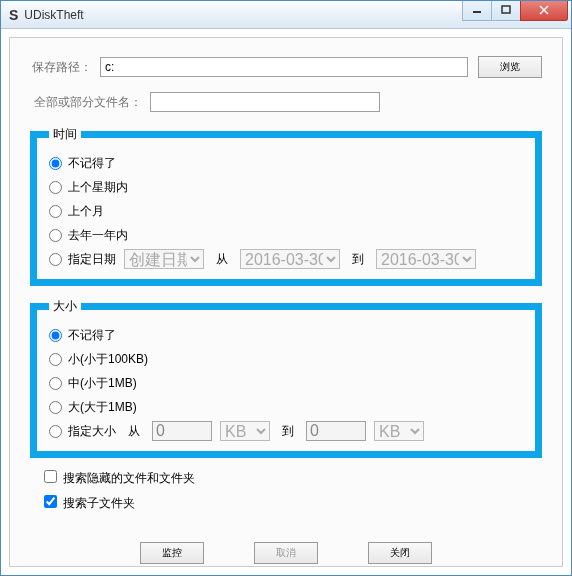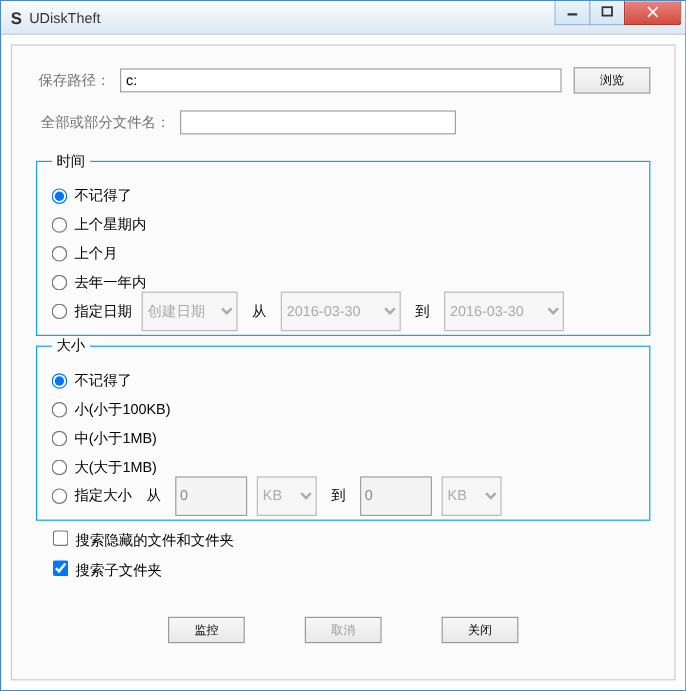--- a/index.html
+++ b/index.html
@@ -12,26 +12,26 @@
 .win-btn { width: 30px; height: 20px; display: flex; align-items: center; justify-content: center; border: 1px solid #9bb8d3; border-top: none; margin-left: -1px; font-size: 10px; cursor: pointer; background: linear-gradient(to bottom, #eaf3fb, #d5e6f6); }
 .win-btn.close { width: 48px; background: linear-gradient(to bottom, #e9847d, #d44b3f); color: #fff; border-color: #a83a32; border-bottom-right-radius: 3px; }
 .win-btn.min, .win-btn.max { color: #444; }
 .content { padding: 18px 20px 12px 20px; border: 1px solid #ccc; margin: 8px; height: calc(100% - 44px); background: #fbfbfb; }
 .row { display: flex; align-items: center; margin-bottom: 14px; }
 .label { width: 110px; text-align: right; padding-right: 8px; color: #737373; }
 .row .label:first-child { width: 90px; }
 .text-input { height: 20px; border: 1px solid #a0a0a0; background: #fff; padding: 0 4px; font-size: 12px; }
 .btn { height: 22px; padding: 0 14px; background: linear-gradient(to bottom, #f8f8f8, #e8e8e8); border: 1px solid #999; cursor: pointer; font-size: 10px; min-width: 64px; }
 .btn:disabled { color: #999; }
-fieldset { border: 1px solid #0ea5e9; padding: 8px 12px 8px 12px; }
+fieldset { border: 7px solid #0ea5e9; margin-bottom: 12px; padding: 8px 12px 8px 12px; }
 legend { padding: 0 4px; font-size: 12px; }
 .radio-row { display: flex; align-items: center; height: 24px; }
 .radio-row input[type=radio] { margin-right: 6px; }
 .radio-row label { cursor: pointer; }
-select, .num-input { height: 33px; border: 1px solid #a0a0a0; background: #f0f0f0; font-size: 12px; }
+select, .num-input { height: 20px; border: 1px solid #a0a0a0; background: #f0f0f0; font-size: 16px; }
 select:disabled, .num-input:disabled { color: #888; background: #f4f4f4; }
 .inline-controls { display: flex; align-items: center; gap: 8px; margin-left: 8px; }
 .inline-controls .gap-label { margin: 0 4px; }
 .checkbox-row { display: flex; align-items: flex-start; margin: 8px 0 6px 14px; }
 .checkbox-row input { margin-right: 6px; }
 .action-row { display: flex; justify-content: center; gap: 50px; margin-top: 30px; }
 .num-input { width: 60px; padding: 0 3px; }
 select.unit { width: 50px; }
 select.date-type { width: 80px; }
 select.date-val { width: 100px; }

